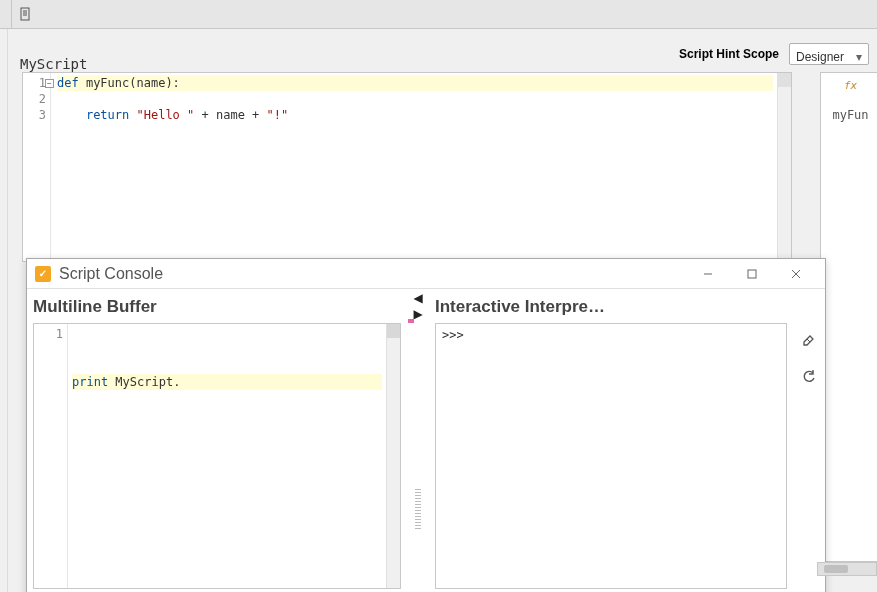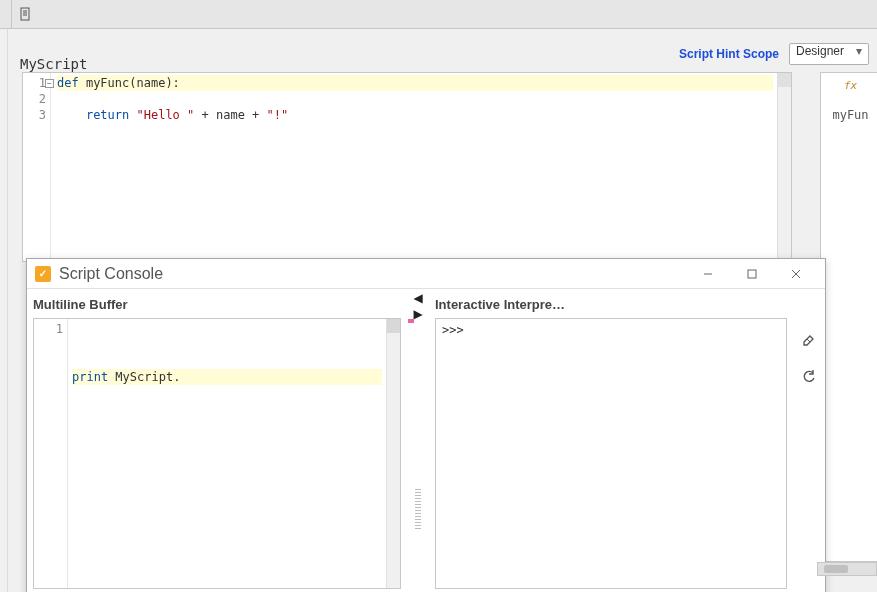--- a/index.html
+++ b/index.html
@@ -54,30 +54,30 @@
   }
   .hint-scope-wrap {
     margin-left: auto;
     display: flex;
     align-items: center;
     gap: 10px;
   }
   .hint-scope-label {
     font-weight: bold;
     font-size: 12px;
-    color: #1d4ed8;
+    color: #000000;
   }
   .scope-dropdown {
     width: 80px;
     height: 22px;
     border: 1px solid #b0b0b0;
     background: #fff;
     border-radius: 2px;
     display: flex;
-    align-items: flex-start;
+    align-items: flex-end;
     padding: 0 6px;
     position: relative;
     font-size: 12px;
   }
   .scope-dropdown .dd-arrow {
     margin-left: auto;
     color: #666;
   }
 
   
@@ -229,21 +229,21 @@
   }
   .side-tools .tbtn {
     width: 20px; height: 20px;
     display: flex; align-items: center; justify-content: center;
     color: #555;
     cursor: pointer;
   }
 
   .panel-header {
     font-weight: bold;
-    font-size: 13px;
+    font-size: 17px;
     color: #444;
     padding: 8px 6px 6px 6px;
   }
   .buf-editor {
     flex: 1;
     margin: 0 6px 6px 6px;
     border: 1px solid #c7c7c7;
     display: flex;
     background: #fff;
   }

